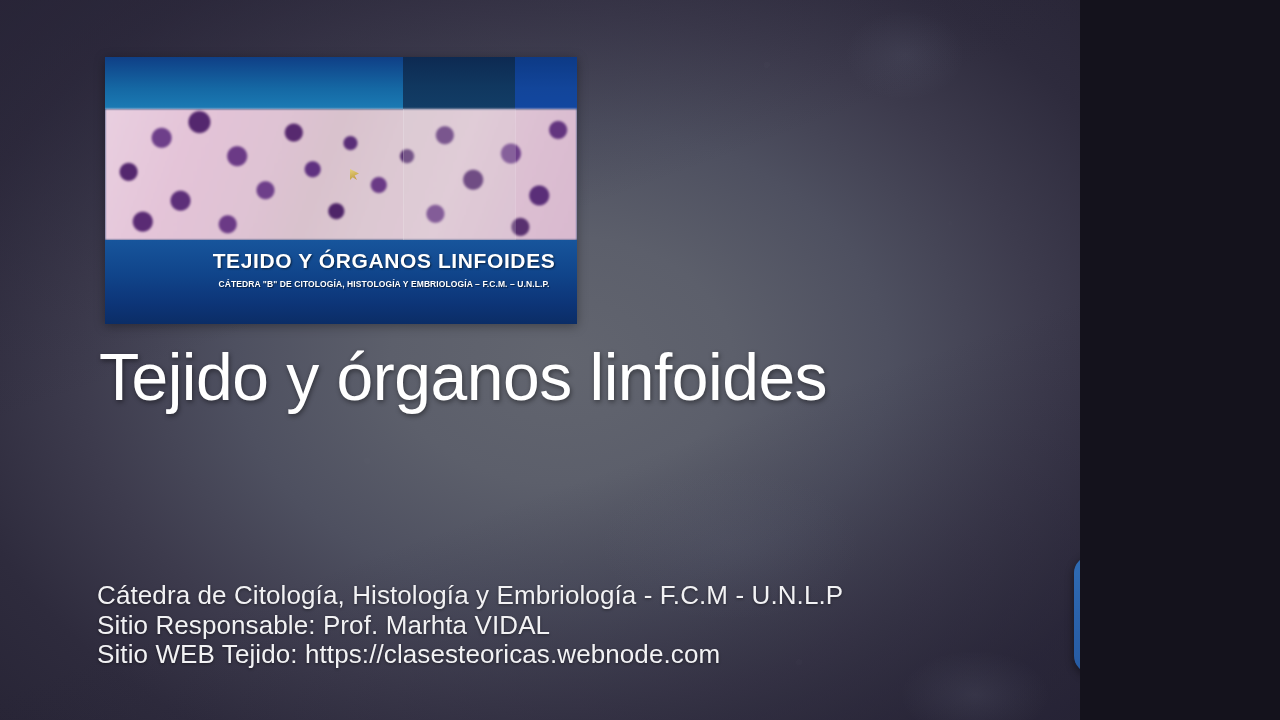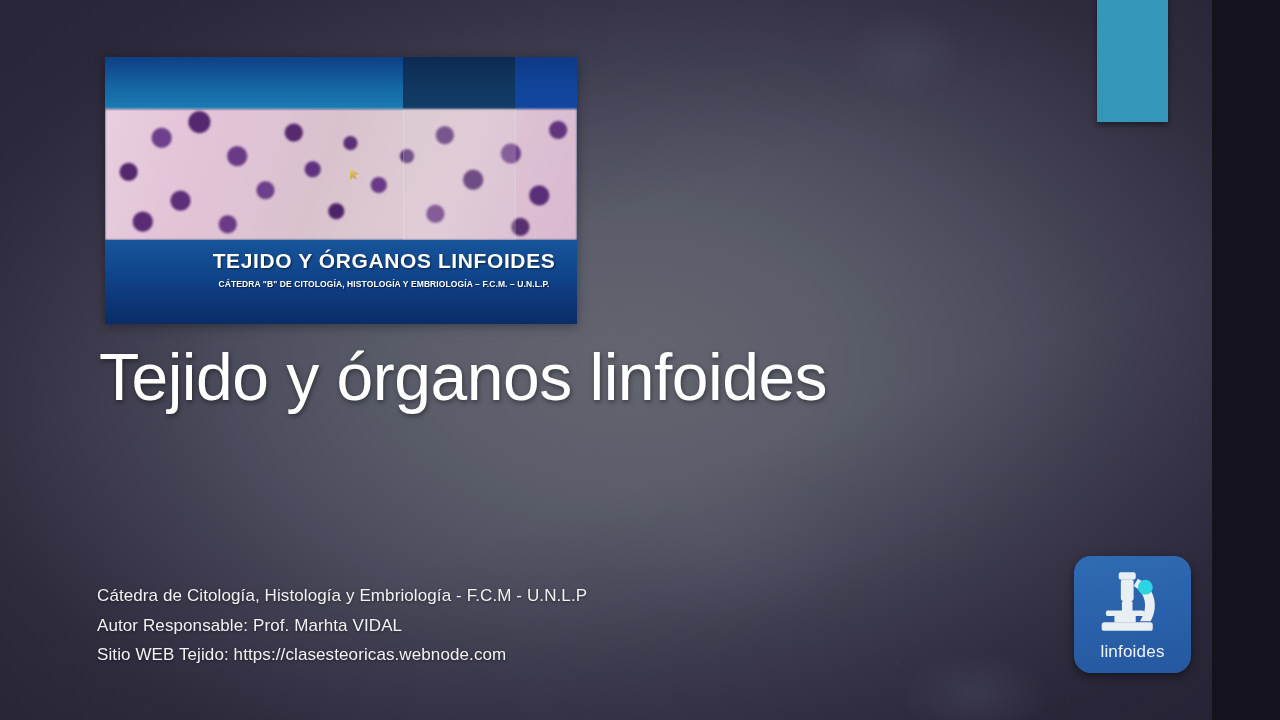--- a/index.html
+++ b/index.html
@@ -6,21 +6,21 @@
     margin: 0;
     padding: 0;
     background: #14121c;
   }
   body {
     font-family: "Liberation Sans", sans-serif;
   }
 
   #slide {
     position: relative;
-    width: 1212px;
+    width: 1080px;
     height: 720px;
     overflow: hidden;
     background: #272434;
   }
 
   
   .bg-base {
     position: absolute;
     inset: 0;
     background: radial-gradient(
@@ -198,21 +198,21 @@
     letter-spacing: -0.5px;
     text-shadow: 1px 2px 5px rgba(0,0,0,0.45);
     white-space: nowrap;
   }
 
   .subtitle-block {
     position: absolute;
     left: 97px;
     top: 581px;
     color: #f2f2f4;
-    font-size: 17px;
+    font-size: 26px;
     line-height: 29.5px;
     letter-spacing: 0.1px;
     text-shadow: 0 1px 3px rgba(0,0,0,0.45);
     white-space: nowrap;
   }
 
   
   .logo {
     position: absolute;
     left: 1074px;
@@ -268,21 +268,21 @@
     <div class="caption-plate">
       <div class="caption-title">TEJIDO Y ÓRGANOS LINFOIDES</div>
       <div class="caption-sub">CÁTEDRA "B" DE CITOLOGÍA, HISTOLOGÍA Y EMBRIOLOGÍA – F.C.M. – U.N.L.P.</div>
     </div>
   </div>
 
   <div class="slide-title">Tejido y órganos linfoides</div>
 
   <div class="subtitle-block">
     <div>Cátedra de Citología, Histología y Embriología - F.C.M - U.N.L.P</div>
-    <div>Autor Responsable: Prof. Marhta VIDAL</div>
+    <div>Sitio Responsable: Prof. Marhta VIDAL</div>
     <div>Sitio WEB Tejido: https://clasesteoricas.webnode.com</div>
   </div>
 
   <div class="logo">
     <svg class="logo-scope" viewBox="0 0 100 62">
       <g fill="#e9eef3">
         <rect x="42" y="4" width="16" height="7" rx="2"></rect>
         <rect x="44" y="11" width="12" height="20" rx="2"></rect>
         <rect x="45" y="31" width="10" height="10" rx="1.5"></rect>
         <path d="M60 10 C76 18, 80 36, 72 50 L62 50 C70 38, 68 24, 56 17 Z"></path>

